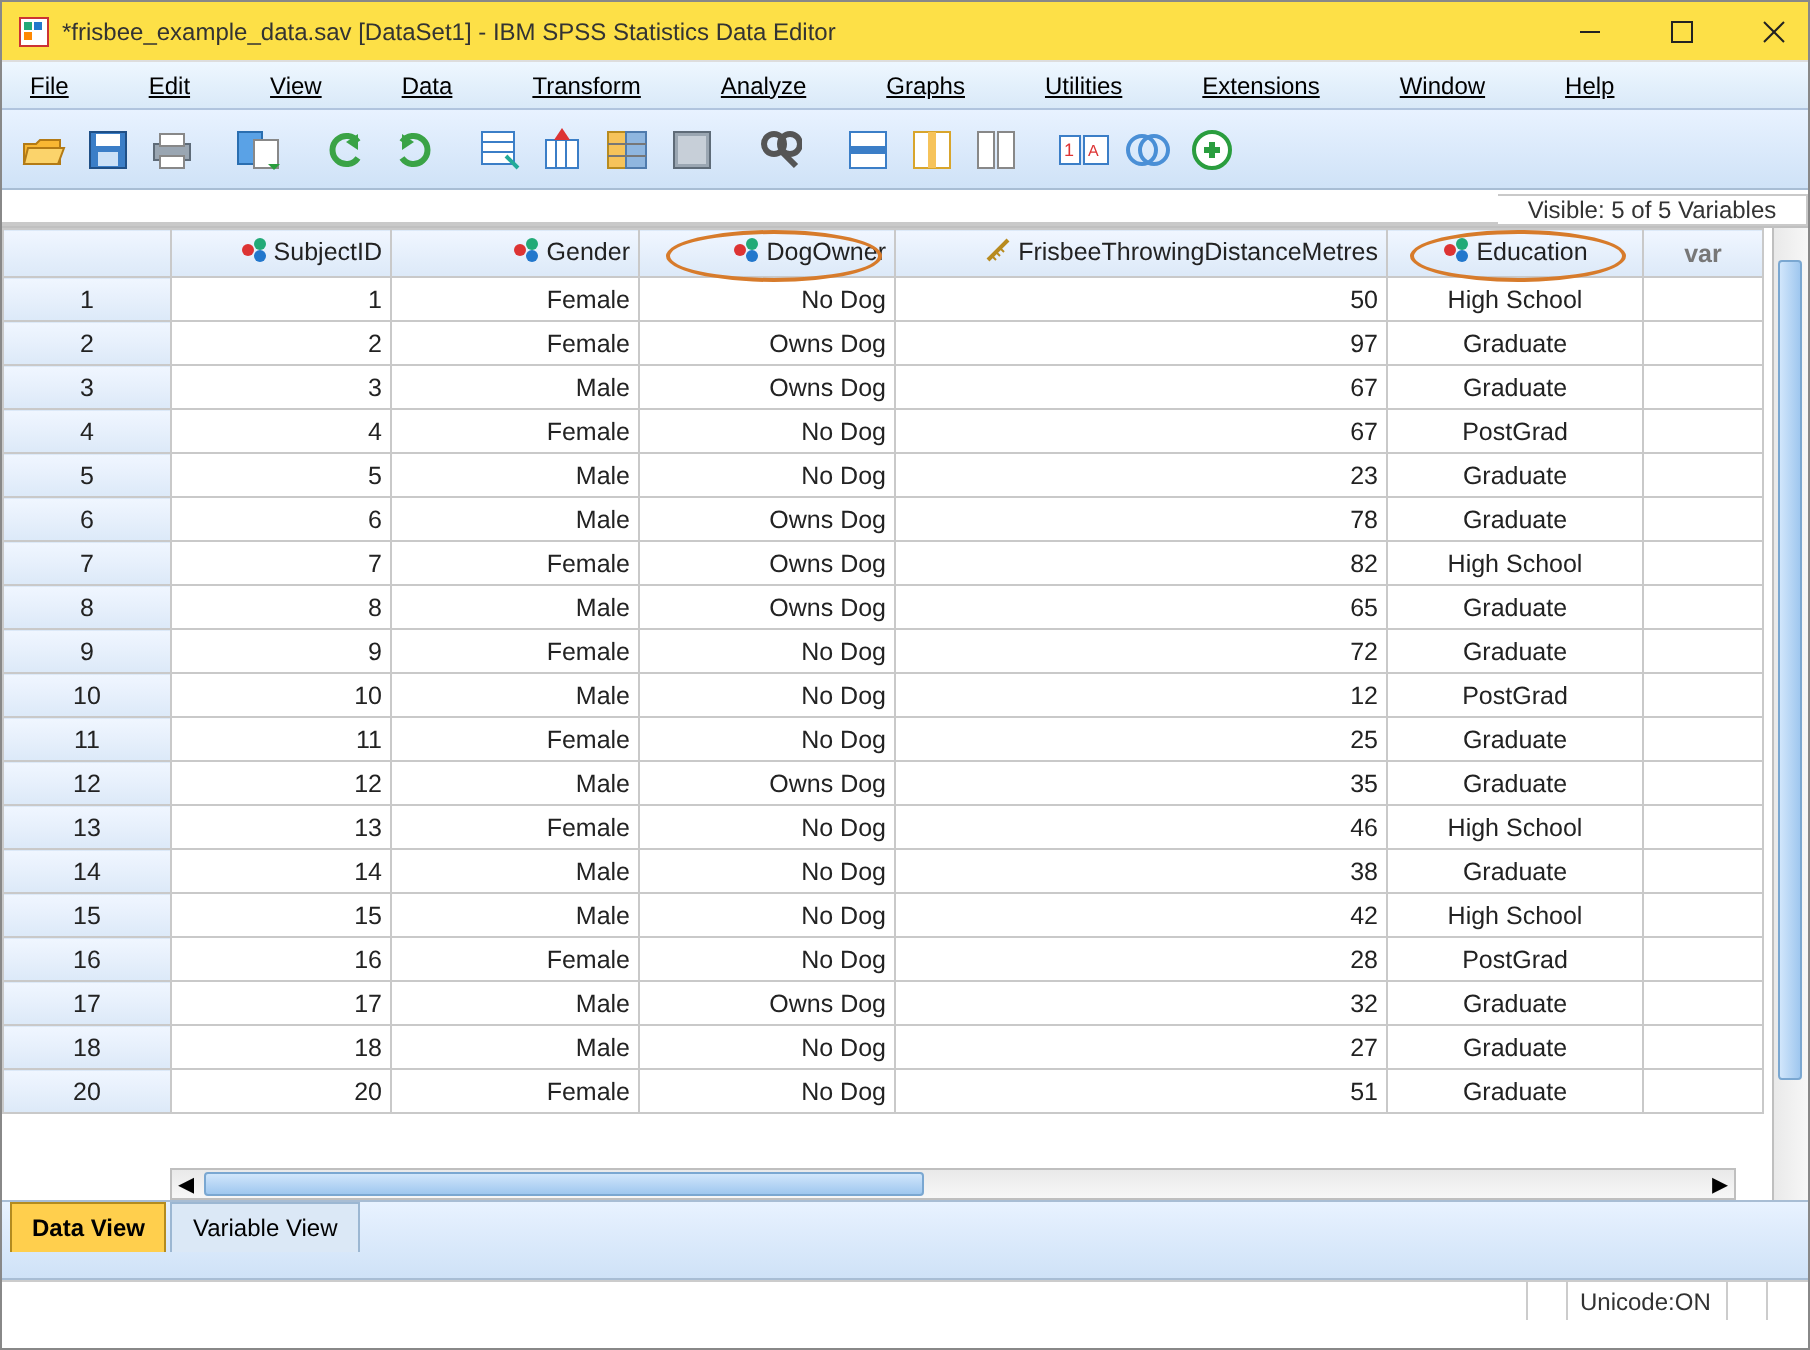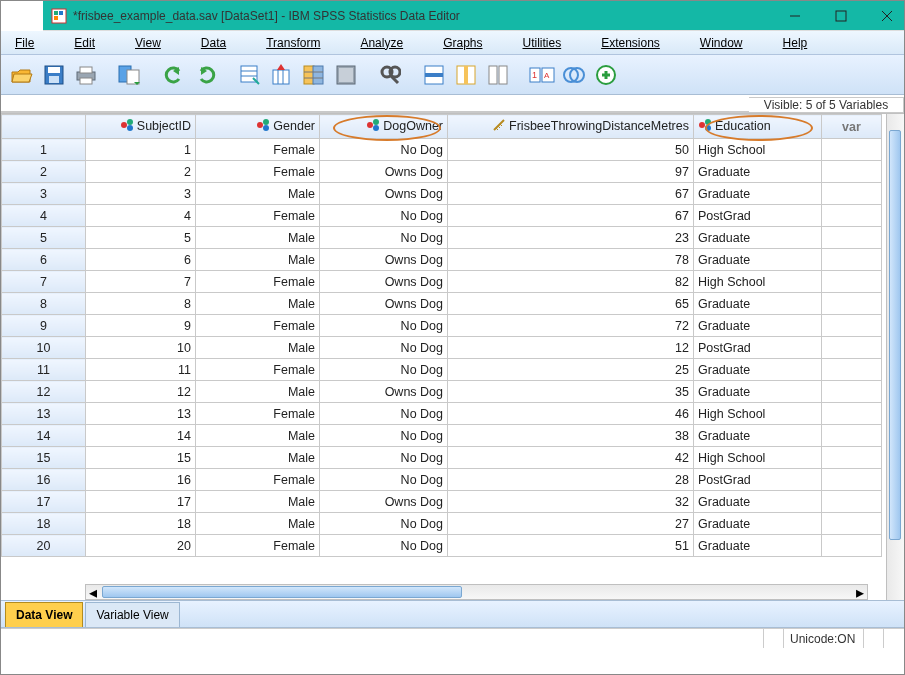--- a/index.html
+++ b/index.html
@@ -1,18 +1,18 @@
 <!DOCTYPE html>
 <html><head>
 <meta charset="utf-8">
 <style>
 * { box-sizing: border-box; margin: 0; padding: 0; font-family: Arial, sans-serif; }
 body { background: #fff; width: 905px; height: 675px; overflow: hidden; border: 1px solid #888; }
 
-.titlebar { height: 30px; background: #14b8a6; display: flex; align-items: center; padding: 0 8px; font-size: 12px; color: #333; border-bottom: 1px solid #ddd; margin-left: 42px; }
+.titlebar { height: 30px; background: #fde047; display: flex; align-items: center; padding: 0 8px; font-size: 12px; color: #333; border-bottom: 1px solid #ddd; }
 .titlebar .icon { width: 16px; height: 16px; margin-right: 6px; display: inline-flex; }
 .titlebar .title { flex: 1; }
 .winbtns { display: flex; gap: 28px; }
 .winbtn { width: 18px; height: 18px; display: flex; align-items: center; justify-content: center; cursor: pointer; }
 
 .menubar { height: 24px; background: linear-gradient(#eef7ff,#d9e9f8); display: flex; align-items: center; padding: 0 4px; font-size: 12px; border-bottom: 1px solid #b0c4de; gap: 20px; }
 .menuitem { padding: 2px 10px; cursor: pointer; }
 .menuitem u { text-decoration: underline; }
 
 .toolbar { height: 40px; background: linear-gradient(#e8f2ff,#cfe2f7); display: flex; align-items: center; padding: 2px 6px; gap: 2px; border-bottom: 1px solid #a8bdd4; }
@@ -27,31 +27,31 @@
 .gridwrap { position: relative; height: 487px; display: flex; border-top: 1px solid #c0c0c0; }
 .grid { flex: 1; overflow: hidden; position: relative; }
 table { border-collapse: collapse; table-layout: fixed; }
 th, td { border: 1px solid #c9c9c9; font-size: 12.5px; color: #222; height: 22px; padding: 0 4px; }
 th { background: linear-gradient(#f0f6ff,#dce9f8); font-weight: normal; text-align: center; vertical-align: middle; height: 24px; }
 .rowhdr { background: linear-gradient(#f0f6ff,#dce9f8); text-align: center; width: 84px; }
 .col-subj { width: 110px; text-align: right; }
 .col-gend { width: 124px; text-align: right; }
 .col-dog  { width: 128px; text-align: right; }
 .col-dist { width: 246px; text-align: right; }
-.col-edu  { width: 128px; text-align: left; }
+.col-edu  { width: 128px; text-align: center; }
 .col-var  { width: 60px; text-align: center; color: #777; font-weight: bold; }
 th .varicon { display: inline-block; vertical-align: middle; margin-right: 3px; }
 .hl-oval { position: absolute; border: 2px solid #d77b2b; border-radius: 50%; pointer-events: none; }
 .hscroll { position: absolute; bottom: 0; left: 84px; right: 18px; height: 16px; background: linear-gradient(#e9e9e9,#f7f7f7); border: 1px solid #bfbfbf; display:flex; align-items:center; }
 .hscroll .thumb { position: absolute; left: 16px; height: 12px; top:1px; width: 360px; background: linear-gradient(#d1e6fb,#9fc7ef); border: 1px solid #7aa7d1; border-radius: 2px; }
 .hscroll .arr { width:14px; height:14px; display:flex; align-items:center; justify-content:center; }
 .vscroll { width: 18px; background: linear-gradient(90deg,#e9e9e9,#f7f7f7); border-left: 1px solid #bfbfbf; position: relative; }
 .vscroll .thumb { position: absolute; top: 16px; left: 2px; width: 12px; height: 410px; background: linear-gradient(90deg,#d1e6fb,#9fc7ef); border: 1px solid #7aa7d1; border-radius: 2px; }
 
-.tabs { height: 28px; background: linear-gradient(#e8f2ff,#cfe2f7); display: flex; align-items: center; padding-left: 4px; border-top: 1px solid #a8bdd4; border-bottom: 1px solid #a8bdd4; }
+.tabs { height: 40px; background: linear-gradient(#e8f2ff,#cfe2f7); display: flex; align-items: flex-start; padding-left: 4px; border-top: 1px solid #a8bdd4; border-bottom: 1px solid #a8bdd4; }
 .tab { font-size: 12px; padding: 5px 10px; border: 1px solid #9cb7d2; border-bottom: none; background: #dbe8f6; margin-right: 2px; cursor: pointer; }
 .tab.active { background: #ffcf4d; font-weight: bold; border-color: #b38b1f; }
 
 .status { height: 20px; display: flex; font-size: 12px; color: #333; border-top: 1px solid #ccc; }
 .status .cell { border-right: 1px solid #ccc; padding: 2px 6px; display:flex; align-items:center; }
 .status .flex { flex: 1; }
 </style>
 </head>
 <body>
 

